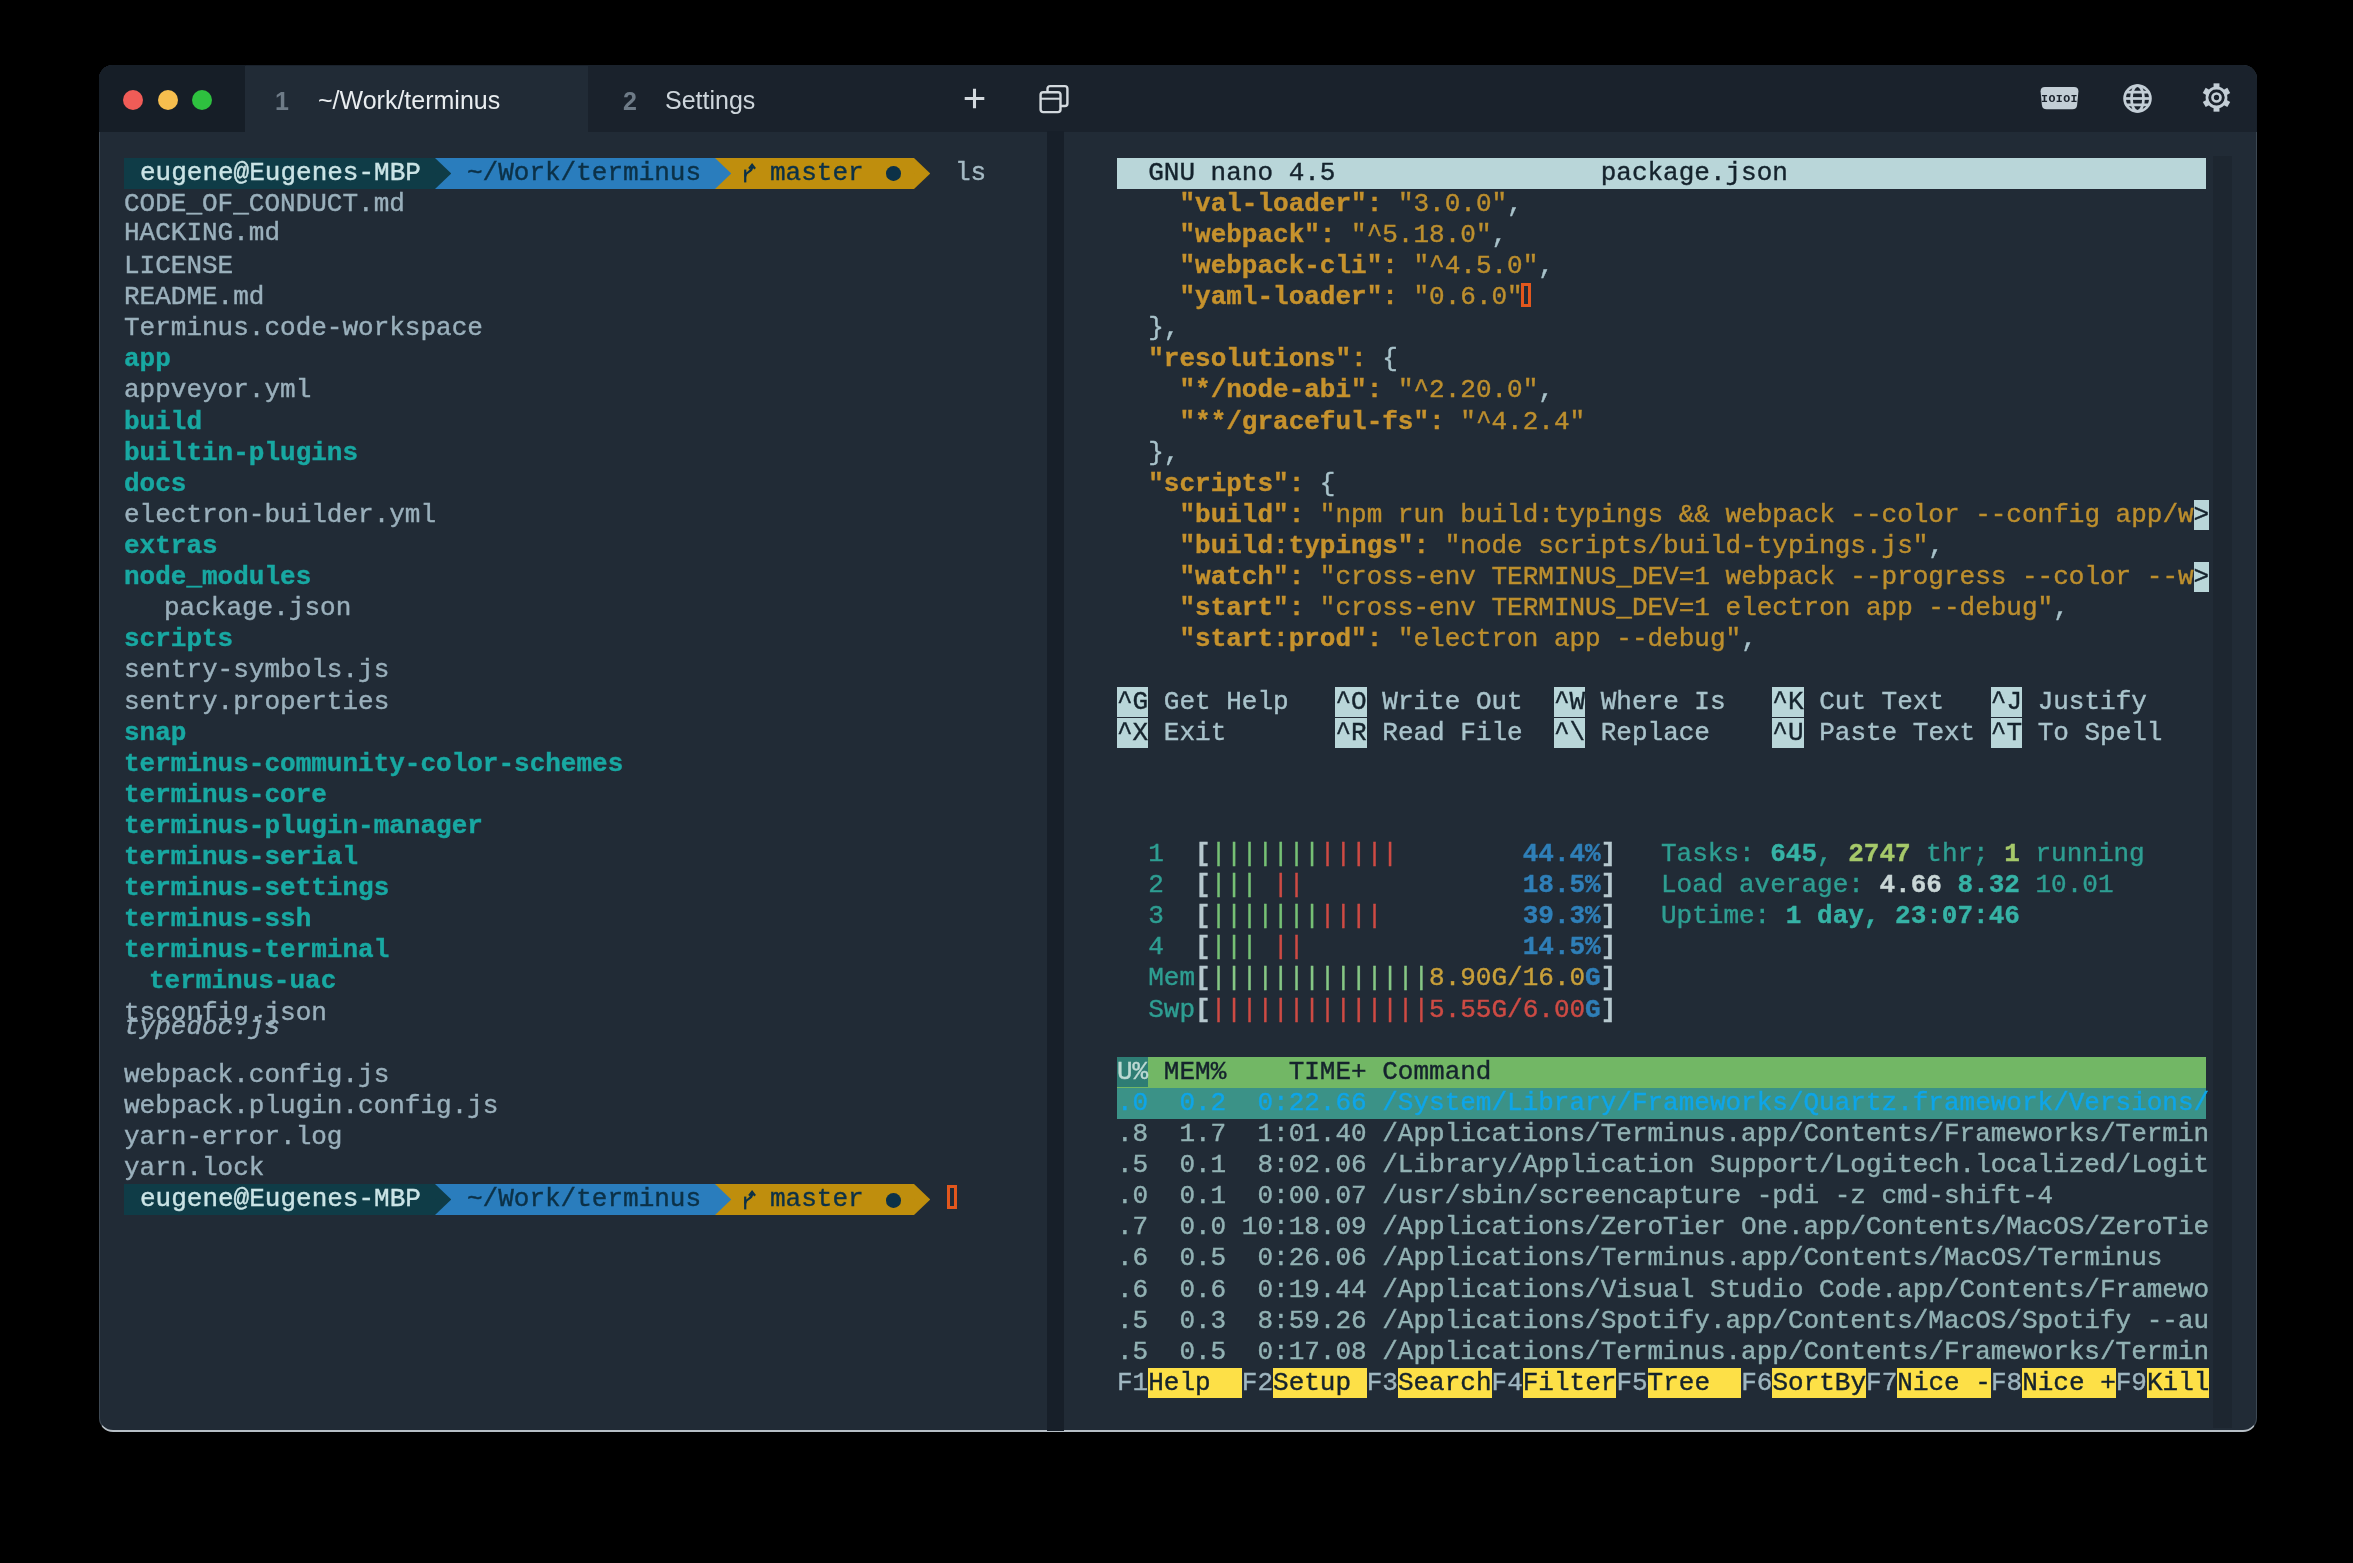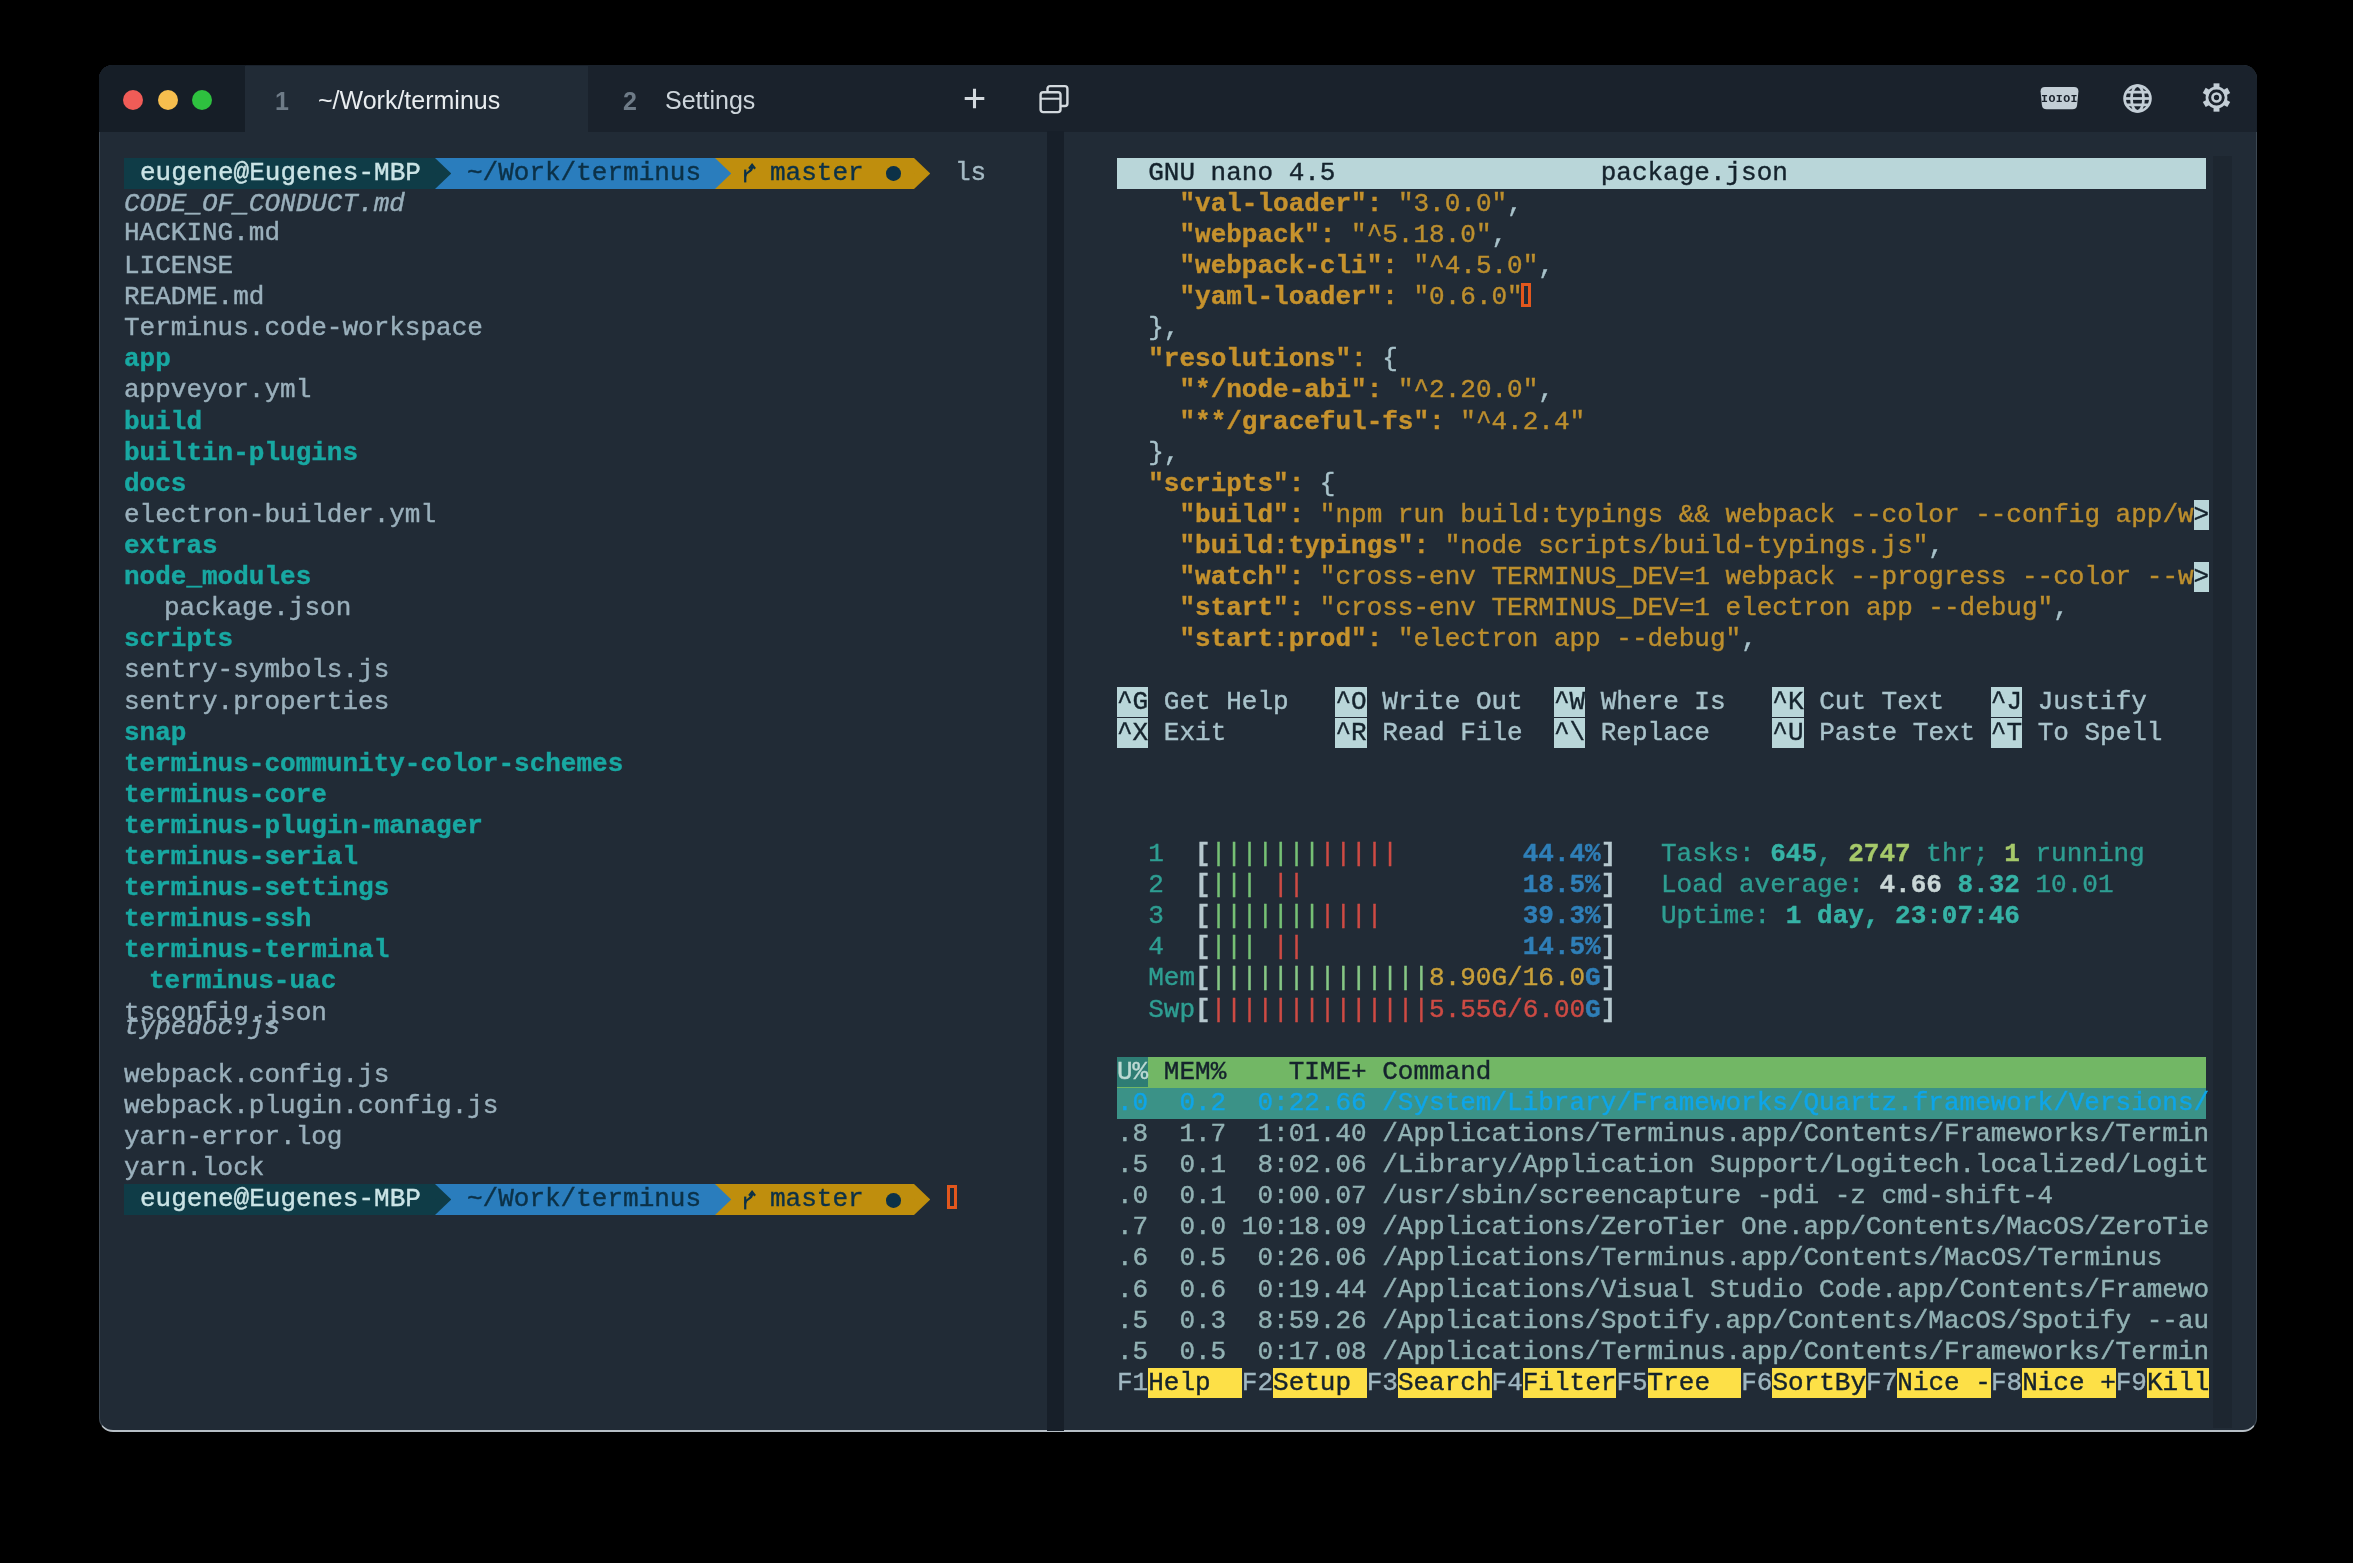--- a/index.html
+++ b/index.html
@@ -76,21 +76,21 @@
     </g>
     <g stroke="#c3ced6" stroke-width="6.8">
       <path d="M19.0 28.5L19.0 35.3"></path>
       <path d="M10.8 23.8L4.9 27.1"></path>
       <path d="M10.8 14.2L4.9 10.8"></path>
       <path d="M19.0 9.5L19.0 2.7"></path>
       <path d="M27.2 14.2L33.1 10.8"></path>
       <path d="M27.2 23.8L33.1 27.1"></path>
     </g>
   </svg>
-<div class="m" style="left:124px;top:189px;font-style:italic;"><span class="f">CODE_OF_CONDUCT.md</span></div>
+<div class="m" style="left:124px;top:189px;"><span class="f">CODE_OF_CONDUCT.md</span></div>
 <div class="m" style="left:124px;top:218px;"><span class="f">HACKING.md</span></div>
 <div class="m" style="left:124px;top:251px;"><span class="f">LICENSE</span></div>
 <div class="m" style="left:124px;top:282px;"><span class="f">README.md</span></div>
 <div class="m" style="left:124px;top:313px;"><span class="f">Terminus.code-workspace</span></div>
 <div class="m" style="left:124px;top:344px;"><span class="d">app</span></div>
 <div class="m" style="left:124px;top:375px;"><span class="f">appveyor.yml</span></div>
 <div class="m" style="left:124px;top:407px;"><span class="d">build</span></div>
 <div class="m" style="left:124px;top:438px;"><span class="d">builtin-plugins</span></div>
 <div class="m" style="left:124px;top:469px;"><span class="d">docs</span></div>
 <div class="m" style="left:124px;top:500px;"><span class="f">electron-builder.yml</span></div>

